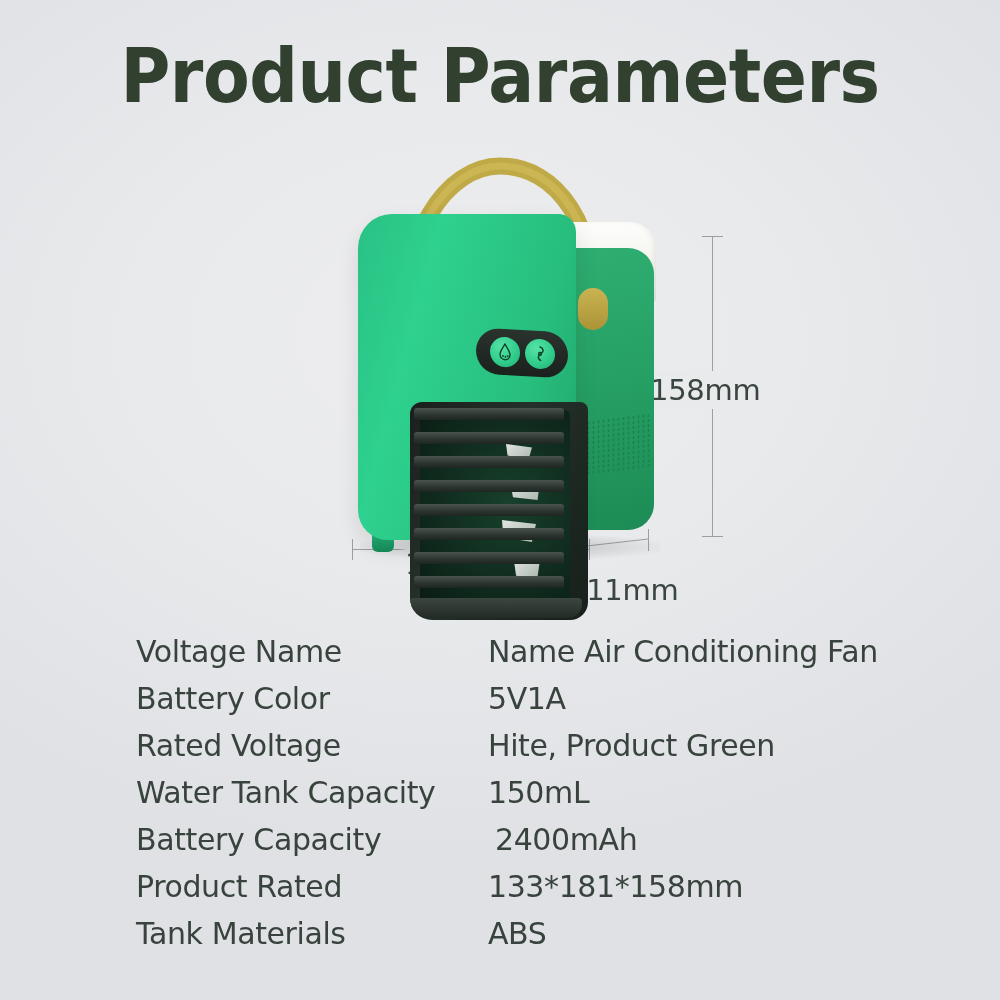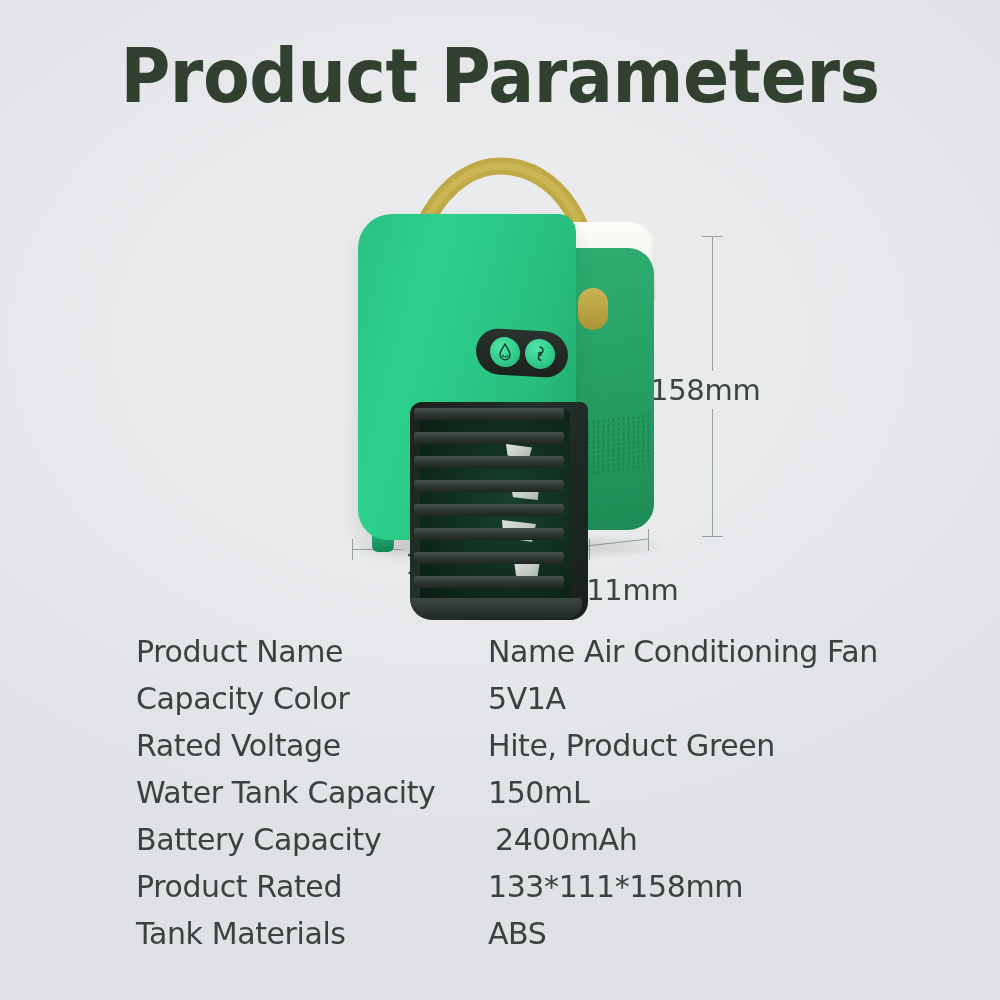--- a/index.html
+++ b/index.html
@@ -365,47 +365,47 @@
   <div id="dim-h-label" class="dim-label">133mm</div>
 
   <div id="dim-d-line" class="dim-line"></div>
   <div id="dim-d-cap-l" class="dim-line"></div>
   <div id="dim-d-cap-r" class="dim-line"></div>
   <div id="dim-d-label" class="dim-label">111mm</div>
 
   <div id="spec-table">
 
     <div class="spec-row">
-      <div class="spec-label">Product Name</div>
+      <div class="spec-label">Voltage Name</div>
       <div class="spec-value">Name Air Conditioning Fan</div>
     </div>
 
     <div class="spec-row">
-      <div class="spec-label">Capacity Color</div>
+      <div class="spec-label">Battery Color</div>
       <div class="spec-value">5V1A</div>
     </div>
 
     <div class="spec-row">
       <div class="spec-label">Rated Voltage</div>
       <div class="spec-value">Hite, Product Green</div>
     </div>
 
     <div class="spec-row">
       <div class="spec-label">Water Tank Capacity</div>
       <div class="spec-value">150mL</div>
     </div>
 
     <div class="spec-row">
       <div class="spec-label">Battery Capacity</div>
       <div class="spec-value indent">2400mAh</div>
     </div>
 
     <div class="spec-row">
       <div class="spec-label">Product Rated</div>
-      <div class="spec-value">133*111*158mm</div>
+      <div class="spec-value">133*181*158mm</div>
     </div>
 
     <div class="spec-row">
       <div class="spec-label">Tank Materials</div>
       <div class="spec-value">ABS</div>
     </div>
 
   </div>
 </div>
 

